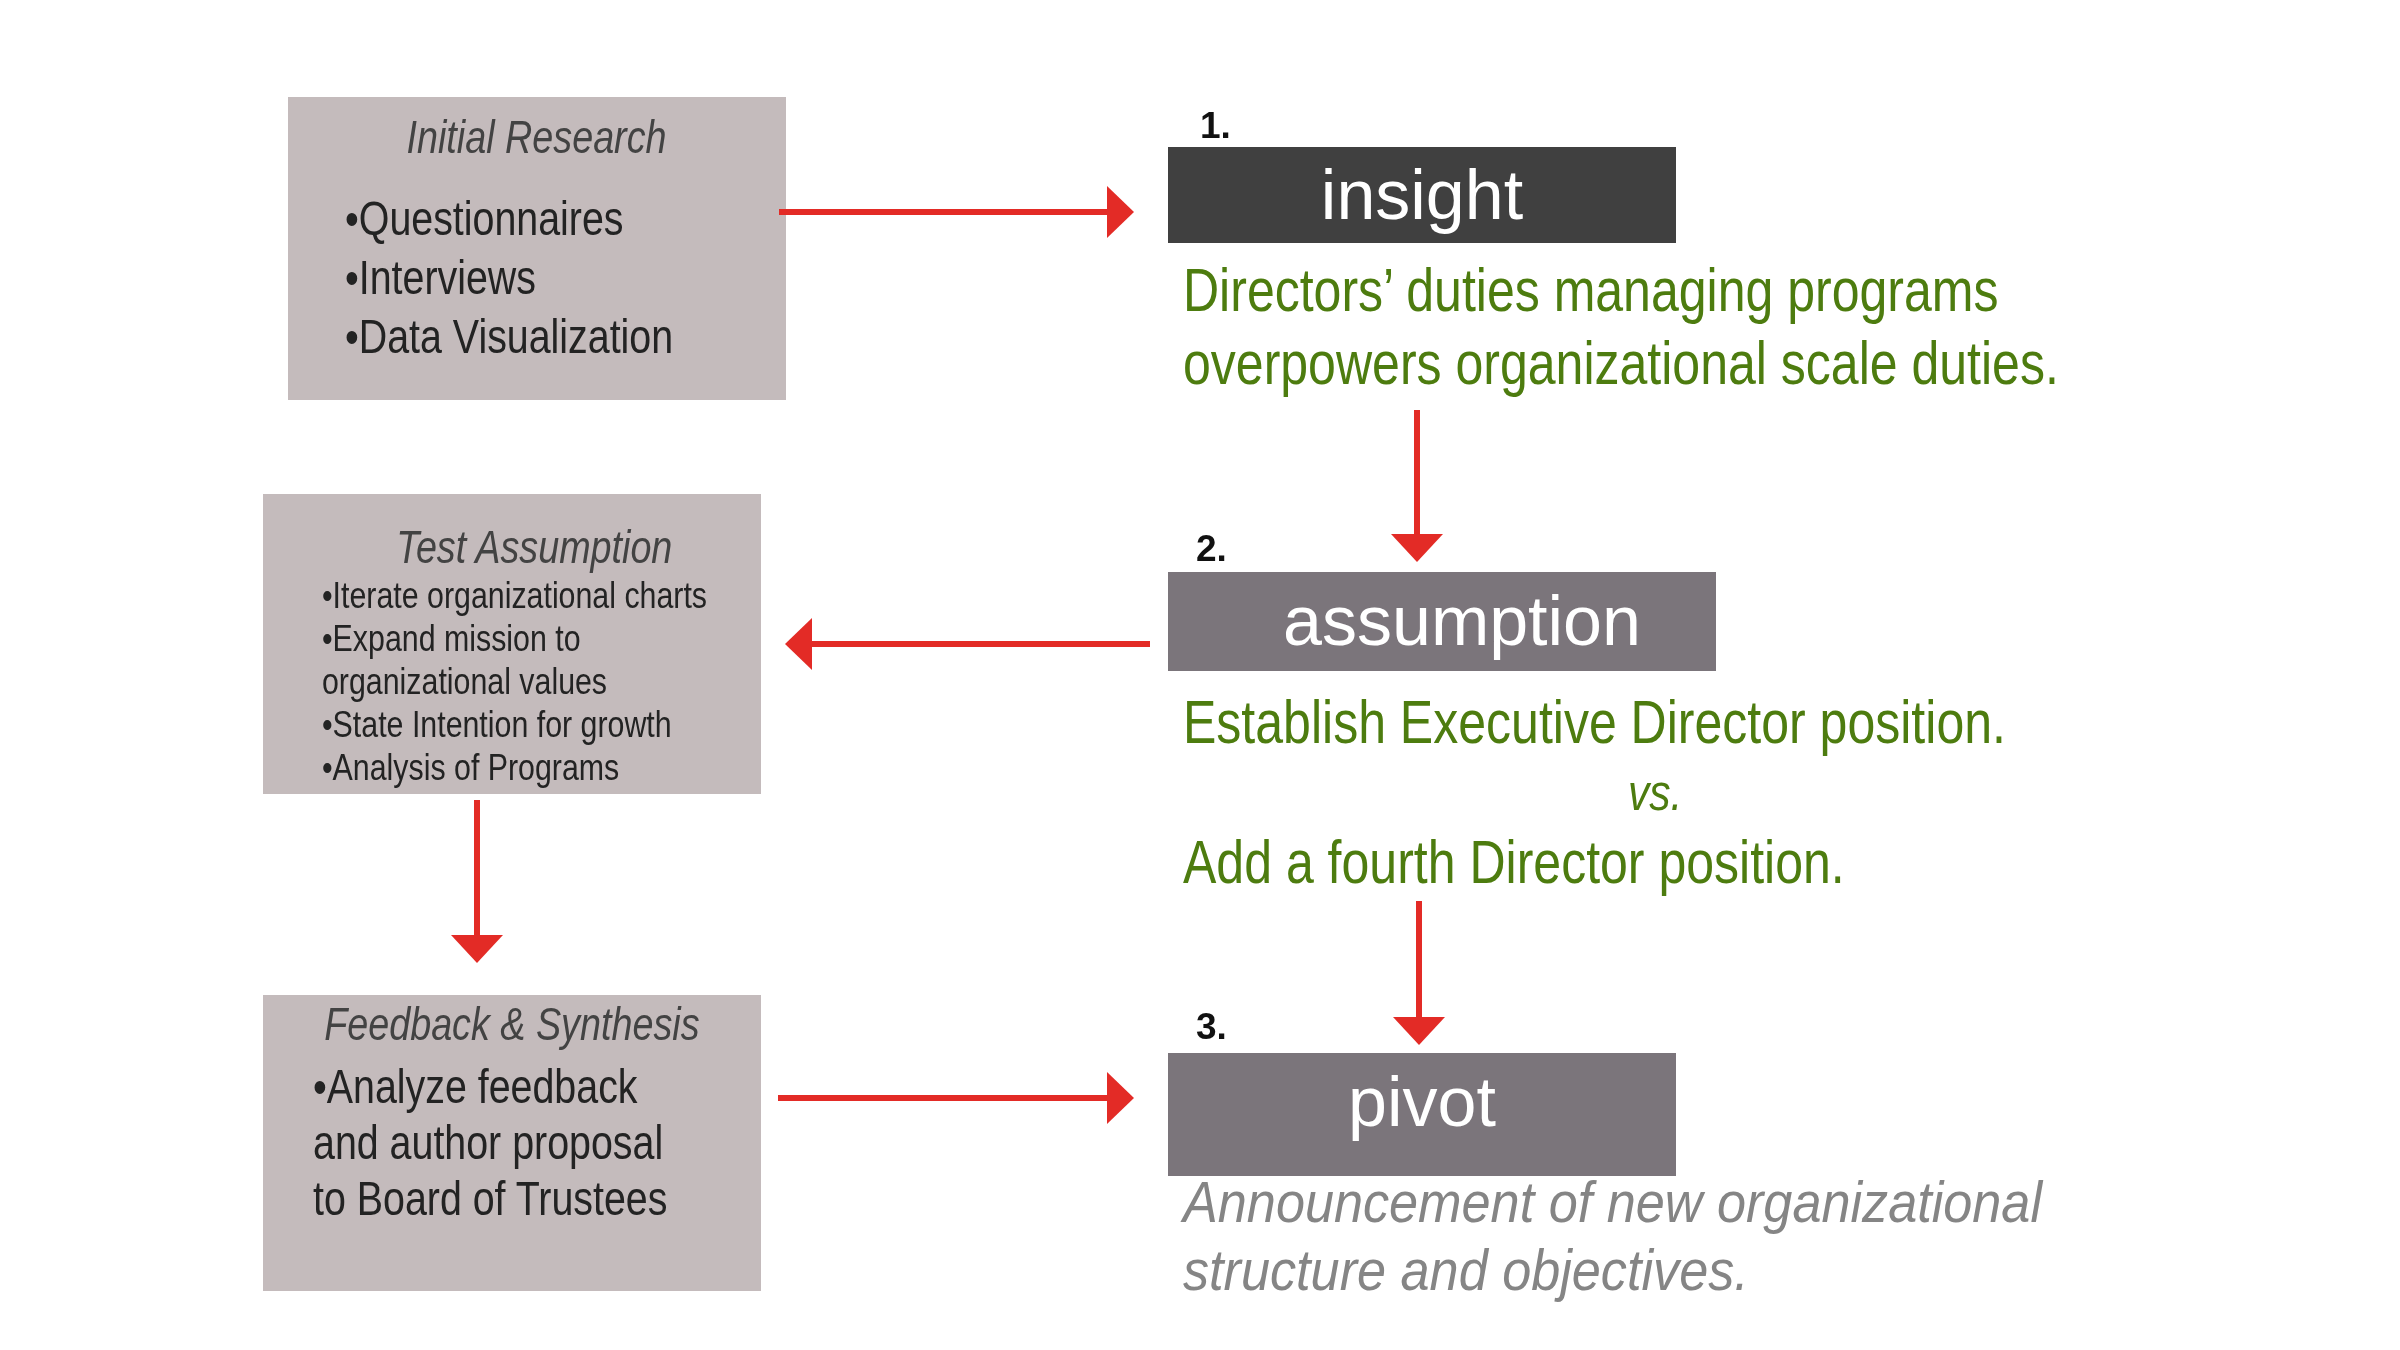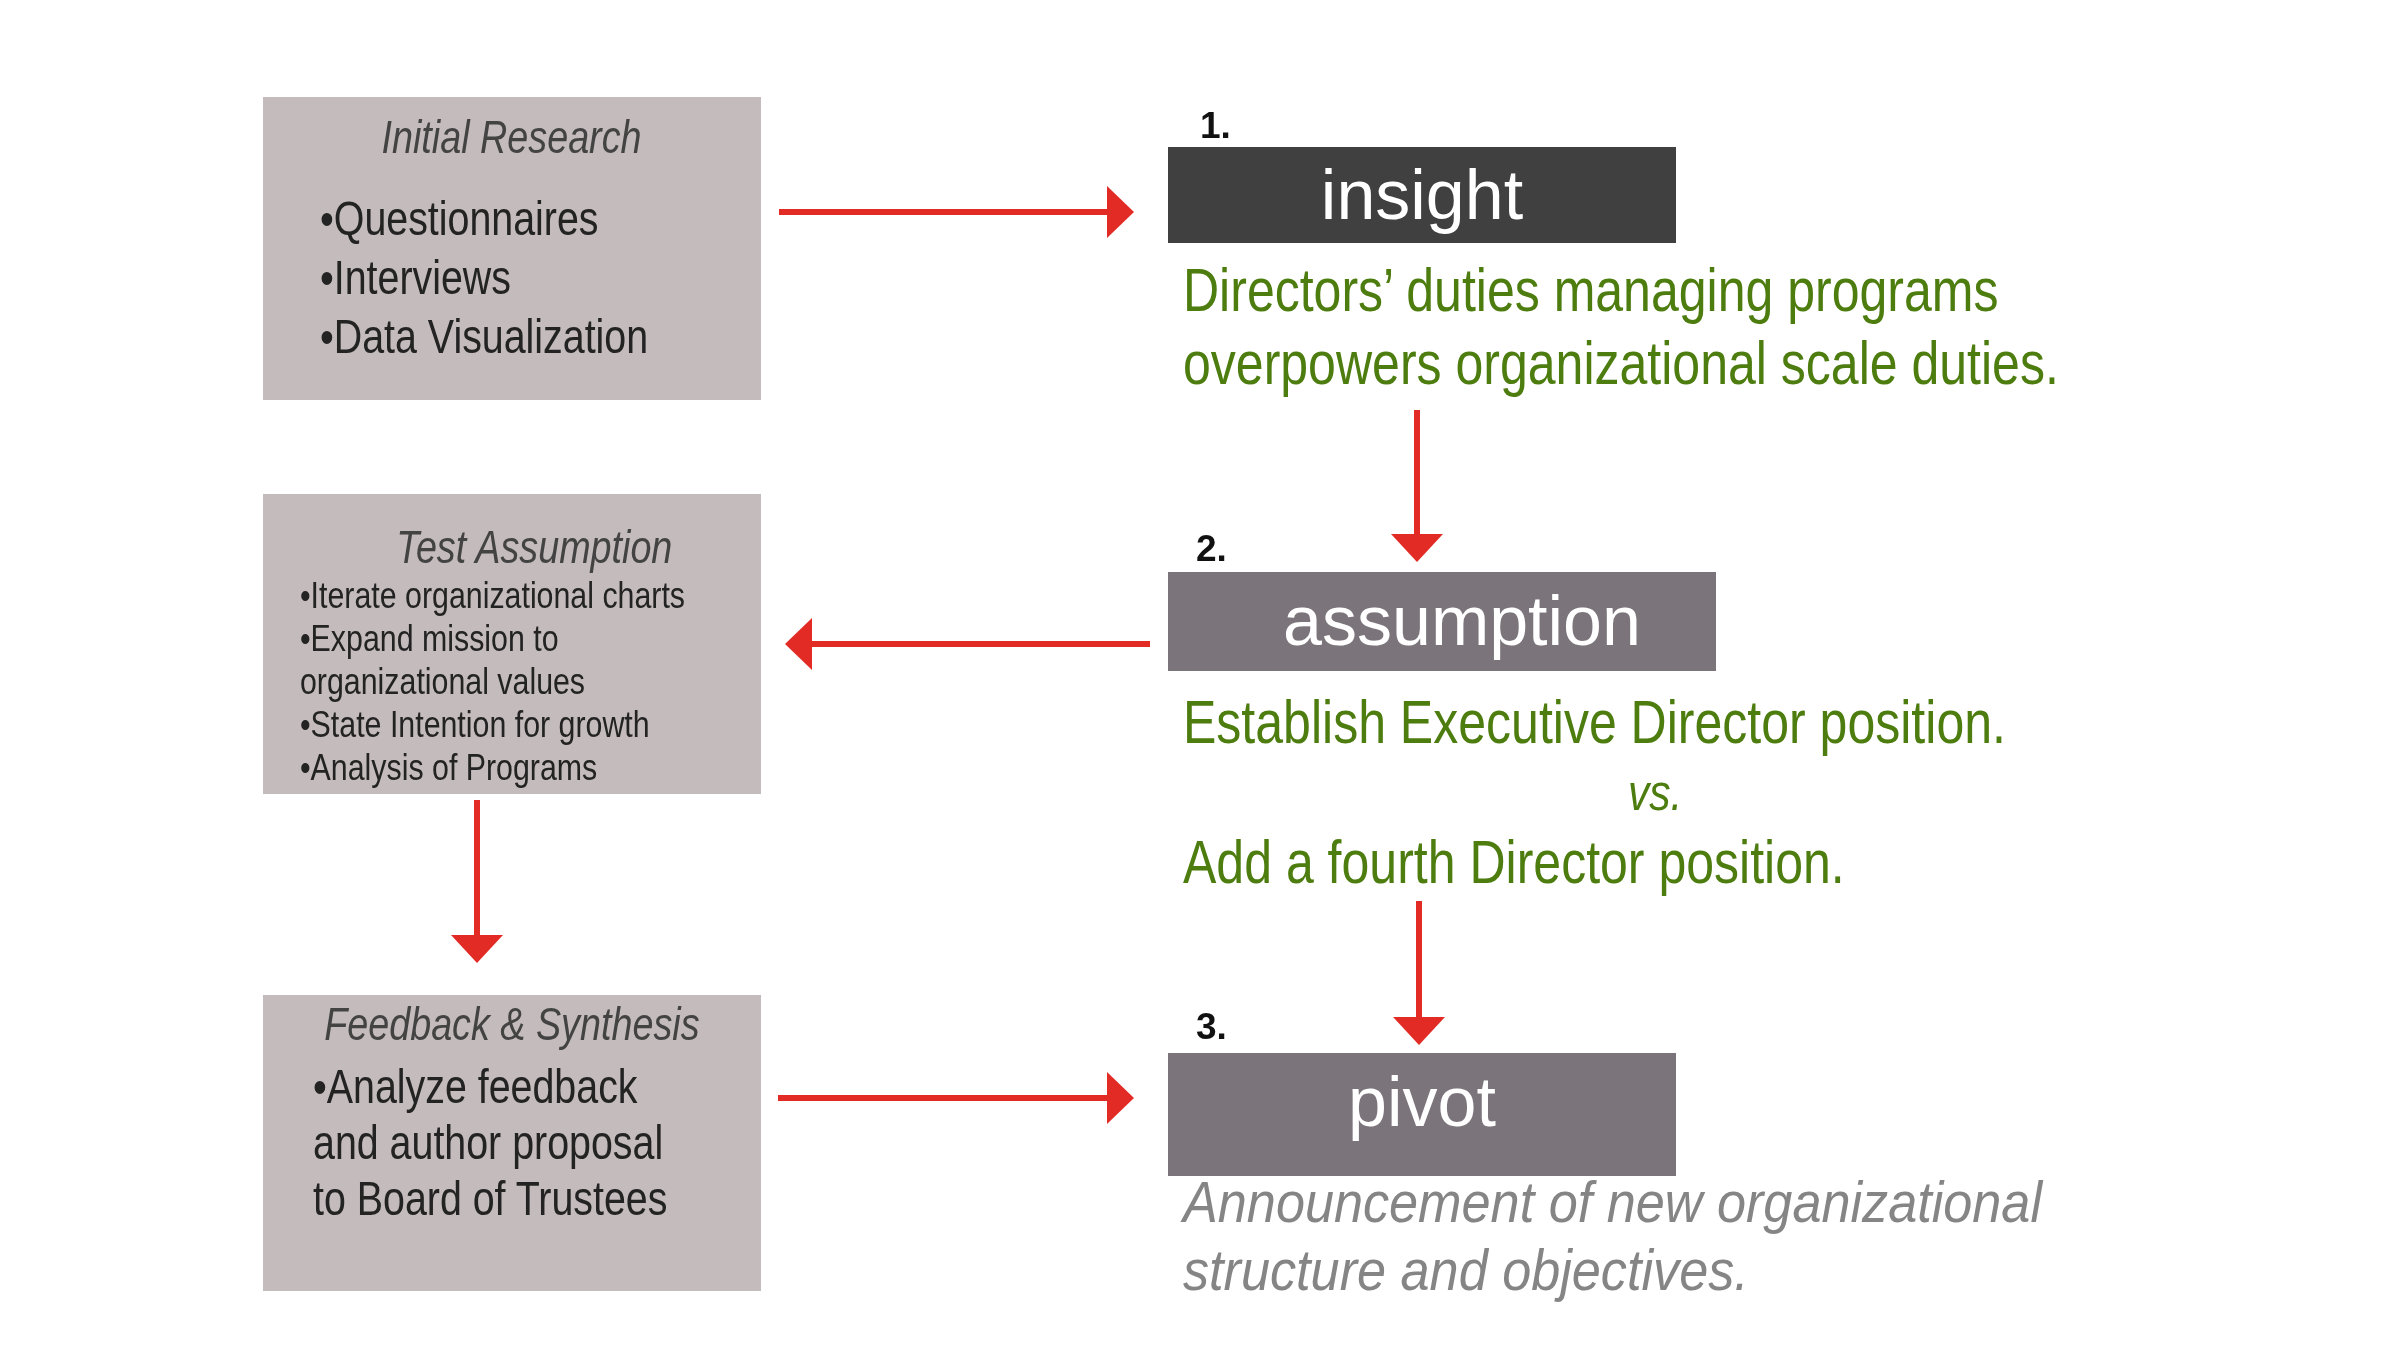--- a/index.html
+++ b/index.html
@@ -10,21 +10,21 @@
   
   .stage-box { position:absolute; left:263px; width:498px; }
   .box-title { position:absolute; left:0; right:0; text-align:center;
                font-style:italic; font-weight:300; color:#434343;
                font-size:46px; line-height:50px; white-space:nowrap; }
   .bl { white-space:nowrap; color:#232323; }
   
   .cl { display:inline-block; transform:scaleX(0.82); transform-origin:0 50%; white-space:nowrap; }
   .cx { display:inline-block; transform:scaleX(0.82); transform-origin:50% 50%; white-space:nowrap; }
   .lines-1 { position:absolute; left:57px; top:92px;  font-size:48px; line-height:59px; }
-  .lines-2 { position:absolute; left:37px; top:80px;  font-size:37px; line-height:43px; }
+  .lines-2 { position:absolute; left:59px; top:80px;  font-size:37px; line-height:43px; }
   .lines-3 { position:absolute; left:50px; top:64px;  font-size:48px; line-height:56px; }
   
   .kw-box { position:absolute; left:1168px; width:508px; text-align:center; }
   .kw { font-size:70px; line-height:inherit; font-weight:400; }
   .step-num { position:absolute; font-size:37px; font-weight:700; color:#111111; line-height:40px; }
   
   .desc { position:absolute; left:1183px; color:#4d7c0f; }
   .desc .line { white-space:nowrap; }
   .desc-1 { top:254px; font-size:61px; line-height:73px; }
   .desc-2 { top:687px; font-size:61px; line-height:70px; width:945px; }
@@ -43,21 +43,21 @@
      border-right:27px solid #e32b26; }
   .head-down { position:absolute; width:0; height:0;
      border-left:26px solid transparent; border-right:26px solid transparent;
      border-top:28px solid #e32b26; }
 </style>
 </head>
 <body>
 
 <div class="canvas">
 
-  <div class="stage-box" style="top: 97px; height: 303px; background-color: rgb(196, 187, 188);">
+  <div class="stage-box" style="top: 97px; height: 303px; background-color: rgb(196, 187, 188); margin-left: 25px;">
     <div class="box-title" style="top:15px;"><span class="cx">Initial Research</span></div>
     <div class="lines-1">
       <div class="bl"><span class="cl">•Questionnaires</span></div>
       <div class="bl"><span class="cl">•Interviews</span></div>
       <div class="bl"><span class="cl">•Data Visualization</span></div>
     </div>
   </div>
 
   <div class="stage-box" style="top: 494px; height: 300px; background-color: rgb(196, 187, 188);">
     <div class="box-title" style="top:28px;padding-left:44px;"><span class="cx">Test Assumption</span></div>

